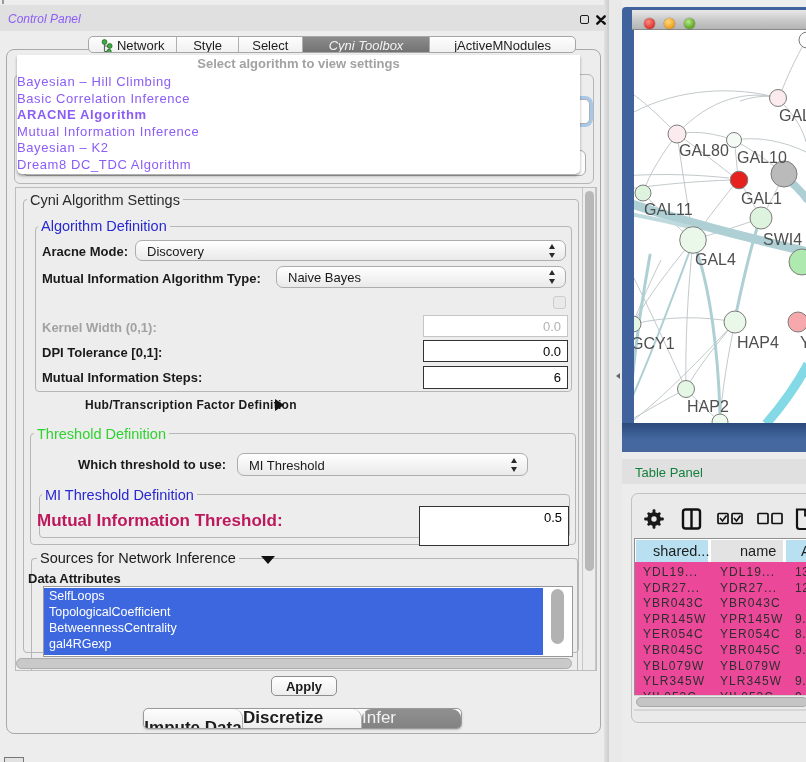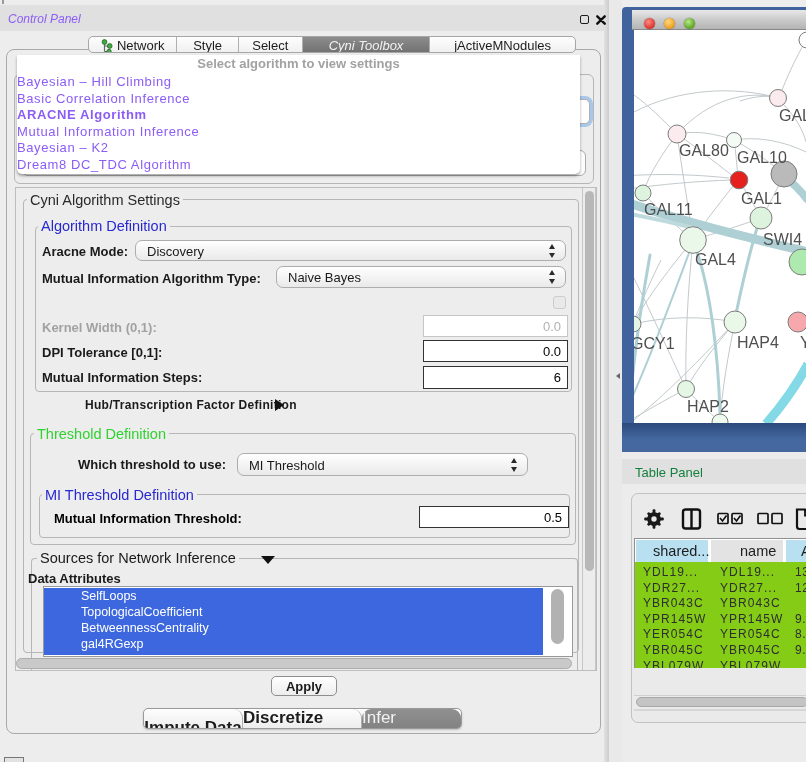--- a/index.html
+++ b/index.html
@@ -76,22 +76,22 @@
   <div class="abs" style="left:34px;top:426px;background:#ededed;padding:0 3px;font-size:14.5px;color:#2fd22f;">Threshold Definition</div>
 
   <div class="abs bold" style="left:78px;top:457px;font-size:13px;color:#1a1a1a;">Which threshold to use:</div>
   <div class="abs combo" style="left:237px;top:453px;width:291px;height:23px;">
         <span>MI Threshold</span>
       </div>
 
   <div class="abs" style="left:39px;top:494px;width:531px;height:44px;border:1px solid #b6b6b6;border-radius:4px;"></div>
   <div class="abs" style="left:42px;top:487px;background:#ededed;padding:0 3px;font-size:14.5px;color:#2828d2;">MI Threshold Definition</div>
 
-  <div class="abs bold" style="left:54px;top:511px;font-size:13px;color:#000000;">Mutual Information Threshold:</div>
-  <div class="abs field" style="left:419px;top:506px;width:150px;height:22px;">0.5</div>
+  <div class="abs bold" style="left:37px;top:511px;font-size:17px;color:#be185d;">Mutual Information Threshold:</div>
+  <div class="abs field" style="left:419px;top:506px;width:150px;height:40px;">0.5</div>
 
   <div class="abs" style="left:31px;top:558px;width:547px;height:112px;border:1px solid #b6b6b6;border-top:1px solid #b6b6b6;border-bottom:none;border-radius:4px 4px 0 0;"></div>
   <div class="abs" style="left:37px;top:550px;background:#ededed;padding:0 3px;font-size:14.5px;color:#1a1a1a;">Sources for Network Inference</div>
   <div class="abs" style="left:261px;top:556px;width:0;height:0;border-top:8px solid #111;border-left:7px solid transparent;border-right:7px solid transparent;"></div>
 
   <div class="abs bold" style="left:28px;top:571px;font-size:13px;color:#1a1a1a;">Data Attributes</div>
 
   <div class="abs" style="left:43px;top:586px;width:530px;height:71px;border:1px solid #999;background:#fff;overflow:hidden;">
     <div style="position:absolute;left:0;top:1px;width:499px;height:67px;background:#3c67de;"></div>
     <div class="lrow" style="top:2px;">SelfLoops</div>
@@ -252,21 +252,21 @@
       <path d="M163,2.5 v6 h6" stroke-width="1.8"></path>
     </g>
   </svg>
 
   <div style="position:absolute;left:12px;top:86px;width:172px;height:24px;background:#fff;border-left:1px solid #8f8f8f;border-top:1px solid #8f8f8f;">
     <div class="hcell" style="left:1px;width:72px;background:#b9e0f1;padding-left:17px;">shared...</div>
     <div class="hcell" style="left:76px;width:72px;background:#e3e3e3;padding-left:29px;">name</div>
     <div class="hcell" style="left:151px;width:21px;background:#b9e0f1;padding-left:15px;">A</div>
   </div>
 
-  <div style="position:absolute;left:12px;top:110px;width:172px;height:106px;background:#84cc16;border-left:1px solid #8f8f8f;overflow:hidden;font-size:12.5px;color:#333;">
+  <div style="position:absolute;left:12px;top:110px;width:172px;height:133px;background:#ec4899;border-left:1px solid #8f8f8f;overflow:hidden;font-size:12.5px;color:#333;">
     <div class="trow" style="top:3px;">
           <span class="c1">YDL19...</span>
           <span class="c2">YDL19...</span>
           <span class="c3">13</span>
         </div>
     <div class="trow" style="top:18.6px;">
           <span class="c1">YDR27...</span>
           <span class="c2">YDR27...</span>
           <span class="c3">12</span>
         </div>
@@ -342,21 +342,21 @@
 .bseg {
   height:38px; border-right:1px solid #b0b0b0; font-size:17px; font-weight:bold; color:#1c1c1c;
   display:flex; align-items:center; justify-content:center;border-radius:9px;
 }
 .bsel { background:linear-gradient(#909090,#757575); color:#f2f2f2; font-weight:normal; }
 .field {
   border:1.5px solid #333; background:#fff;
   font-size:13px; color:#000; text-align:right; padding:3px 6px 0 0;
 }
 .field.dis { border:1px solid #c6c6c6; color:#b2b2b2; }
-.lrow { position:absolute; left:5px; font-size:12.5px; color:#fff;margin-left:32px; }
+.lrow { position:absolute; left:5px; font-size:12.5px; color:#fff; }
 .pitem { position:absolute; left:0px; font-size:13px; letter-spacing:0.6px; color:#8b5cf6; }
 .tl { position:absolute; width:11px; height:11px; border-radius:50%; box-shadow:0 0 0 0.5px rgba(0,0,0,0.25); }
 .hcell {
   position:absolute; top:1px; height:23px;
   font-size:14.5px; color:#1d1d1d; line-height:23px;
 }
 .trow { position:absolute; left:0; width:172px; height:15.6px; letter-spacing:1.05px; font-size:12px; color:#2e2e2e; }
 .c1 { position:absolute; left:8px; }
 .c2 { position:absolute; left:85px; }
 .c3 { position:absolute; left:160px; letter-spacing:0.5px; }

